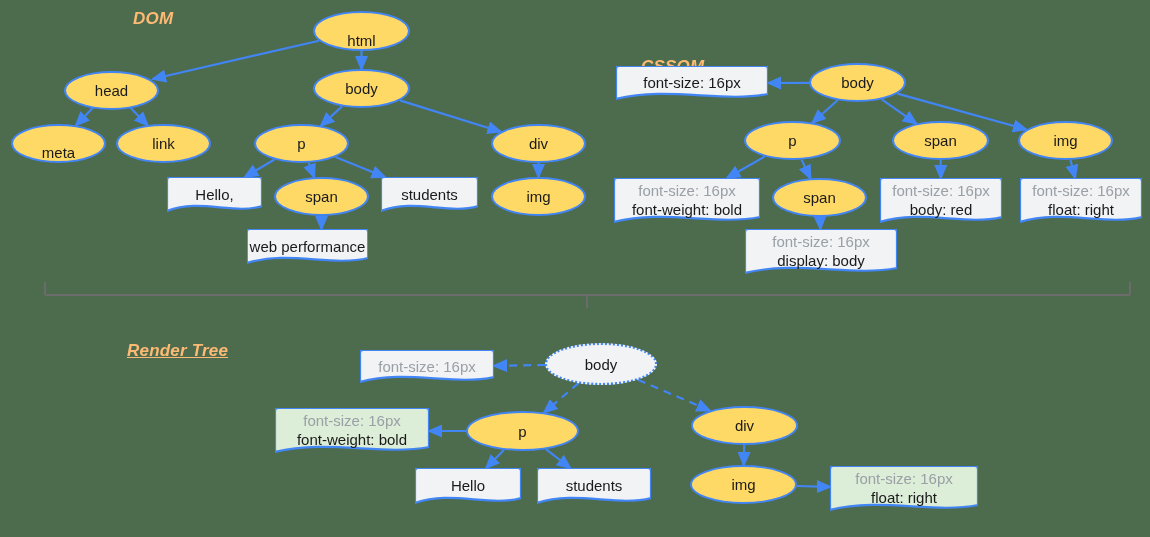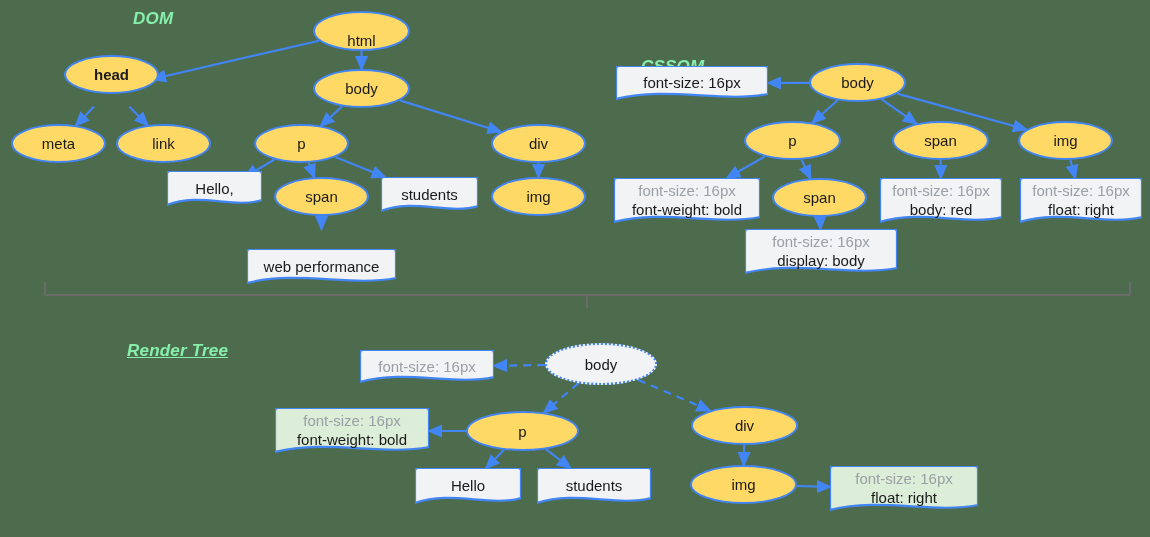--- a/index.html
+++ b/index.html
@@ -19,21 +19,21 @@
     left: 0; top: 0;
     width: 1150px;
     height: 537px;
   }
   .section-title {
     position: absolute;
     font-family: "Liberation Sans", sans-serif;
     font-weight: bold;
     font-style: italic;
     font-size: 17px;
-    color: #86efac;
+    color: #fdba74;
     white-space: nowrap;
     letter-spacing: 0.2px;
   }
   .node {
     position: absolute;
     display: flex;
     align-items: center;
     justify-content: center;
     box-sizing: border-box;
     font-family: "Liberation Sans", sans-serif;
@@ -130,57 +130,57 @@
       <line x1="45" y1="282" x2="45" y2="295"></line>
       <line x1="1130" y1="282" x2="1130" y2="295"></line>
       <line x1="587" y1="295" x2="587" y2="308"></line>
     </g>
 </svg>
 
 <div id="node-layer">
     <div class="node ellipse" style="left: 313px; top: 11px; width: 97px; height: 40px; align-items: flex-end;">
       <span>html</span>
     </div>
-    <div class="node ellipse" style="left: 64px; top: 55px; width: 95px; height: 39px; font-weight: bold;">
+    <div class="node ellipse" style="left: 64px; top: 71px; width: 95px; height: 39px;">
       <span>head</span>
     </div>
     <div class="node ellipse" style="left: 313px; top: 69px; width: 97px; height: 39px;">
       <span>body</span>
     </div>
-    <div class="node ellipse" style="left: 11px; top: 124px; width: 95px; height: 39px;">
+    <div class="node ellipse" style="left: 11px; top: 124px; width: 95px; height: 39px; align-items: flex-end;">
       <span>meta</span>
     </div>
     <div class="node ellipse" style="left: 116px; top: 124px; width: 95px; height: 39px;">
       <span>link</span>
     </div>
     <div class="node ellipse" style="left: 254px; top: 124px; width: 95px; height: 39px;">
       <span>p</span>
     </div>
     <div class="node ellipse" style="left: 491px; top: 124px; width: 95px; height: 39px;">
       <span>div</span>
     </div>
-    <div class="node docbox" style="left: 167px; top: 171px; width: 95px; height: 36px; background: transparent; justify-content: center;">
+    <div class="node docbox" style="left: 167px; top: 177px; width: 95px; height: 36px; background: transparent; justify-content: center;">
       <svg class="svgwrap" viewBox="0 0 95 36" preserveAspectRatio="none">
         <path d="M0,3 Q0,0 3,0 L92,0 Q95,0 95,3 L95,29 C66.5,38 32.300000000000004,21 0,34 Z" fill="#f1f3f4" stroke="#4285f4" stroke-width="2.2"></path>
       </svg>
       <span class="txt dark">Hello,</span>
     </div>
     <div class="node ellipse" style="left: 274px; top: 177px; width: 95px; height: 39px;">
       <span>span</span>
     </div>
     <div class="node docbox" style="left: 381px; top: 177px; width: 97px; height: 36px; background: transparent;">
       <svg class="svgwrap" viewBox="0 0 97 36" preserveAspectRatio="none">
         <path d="M0,3 Q0,0 3,0 L94,0 Q97,0 97,3 L97,29 C67.89999999999999,38 32.980000000000004,21 0,34 Z" fill="#f1f3f4" stroke="#4285f4" stroke-width="2.2"></path>
       </svg>
       <span class="txt dark">students</span>
     </div>
     <div class="node ellipse" style="left: 491px; top: 177px; width: 95px; height: 39px;">
       <span>img</span>
     </div>
-    <div class="node docbox" style="left: 247px; top: 229px; width: 149px; height: 36px; background: transparent; margin-top: 20px;">
+    <div class="node docbox" style="left: 247px; top: 229px; width: 121px; height: 36px; background: transparent;">
       <svg class="svgwrap" viewBox="0 0 149 36" preserveAspectRatio="none">
         <path d="M0,3 Q0,0 3,0 L146,0 Q149,0 149,3 L149,29 C104.3,38 50.660000000000004,21 0,34 Z" fill="#f1f3f4" stroke="#4285f4" stroke-width="2.2"></path>
       </svg>
       <span class="txt dark">web performance</span>
     </div>
     <div class="node ellipse" style="left: 809px; top: 63px; width: 97px; height: 39px;">
       <span>body</span>
     </div>
     <div class="node docbox" style="left: 616px; top: 66px; width: 152px; height: 35px; background: transparent;">
       <svg class="svgwrap" viewBox="0 0 152 35" preserveAspectRatio="none">

